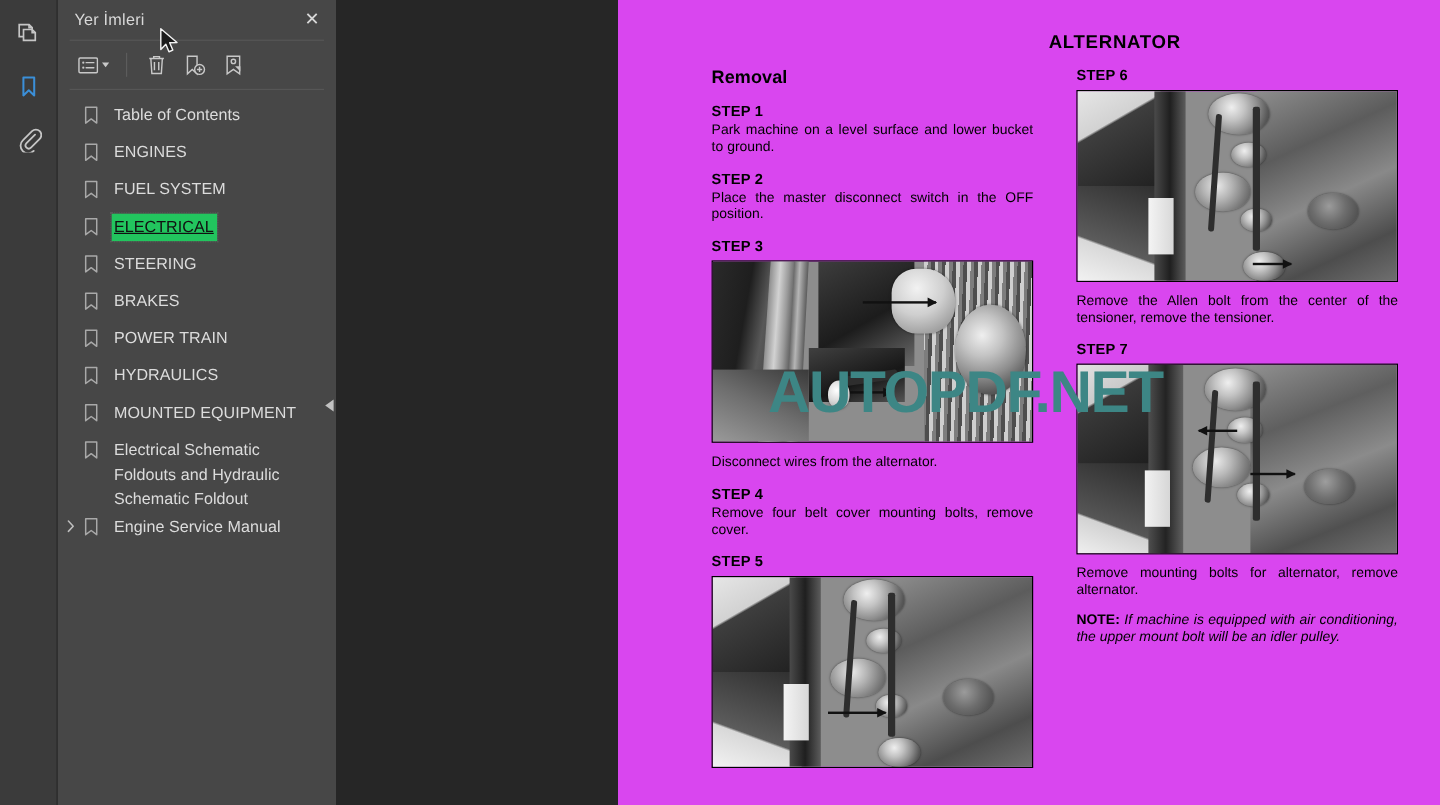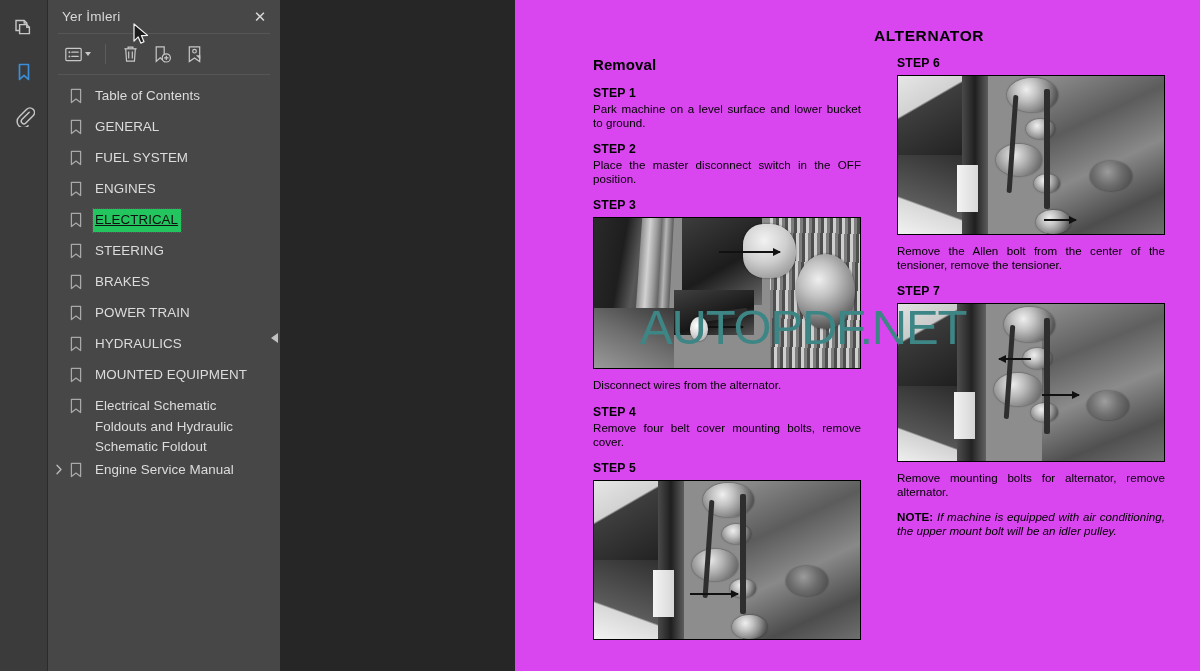--- a/index.html
+++ b/index.html
@@ -289,21 +289,21 @@
     border-left:8px solid #111;
   }
   .p-arrow.rev::after { right:auto; left:-1px; border-left:none; border-right:8px solid #111; }
 
   
   .watermark {
     position: absolute;
     left: 360px;
     top: 299px;
     font-size: 49px;
-    font-weight: normal;
+    font-weight: bold;
     letter-spacing: -1.2px;
     color: #3d8685;
     z-index: 20;
     pointer-events: none;
     white-space: nowrap;
     font-family: "Liberation Sans", sans-serif;
   }
 
   
   .cursor {
@@ -398,39 +398,30 @@
           </div>
           <div class="bm-label">Table of Contents</div>
         </div>
         <div class="bm-row">
           <div class="bm-expander-spacer"></div>
           <div class="bm-ico">
             <svg width="12" height="16" viewBox="0 0 12 16" fill="none" stroke="#a9a9a9" stroke-width="1.25" stroke-linejoin="round">
               <path d="M1.4 1.3h9.2v13.3L6 11.1l-4.6 3.5z"></path>
             </svg>
           </div>
-          <div class="bm-label">GENERAL</div>
+          <div class="bm-label">ENGINES</div>
         </div>
         <div class="bm-row">
           <div class="bm-expander-spacer"></div>
           <div class="bm-ico">
             <svg width="12" height="16" viewBox="0 0 12 16" fill="none" stroke="#a9a9a9" stroke-width="1.25" stroke-linejoin="round">
               <path d="M1.4 1.3h9.2v13.3L6 11.1l-4.6 3.5z"></path>
             </svg>
           </div>
           <div class="bm-label">FUEL SYSTEM</div>
-        </div>
-        <div class="bm-row">
-          <div class="bm-expander-spacer"></div>
-          <div class="bm-ico">
-            <svg width="12" height="16" viewBox="0 0 12 16" fill="none" stroke="#a9a9a9" stroke-width="1.25" stroke-linejoin="round">
-              <path d="M1.4 1.3h9.2v13.3L6 11.1l-4.6 3.5z"></path>
-            </svg>
-          </div>
-          <div class="bm-label">ENGINES</div>
         </div>
         <div class="bm-row selected">
           <div class="bm-expander-spacer"></div>
           <div class="bm-ico">
             <svg width="12" height="16" viewBox="0 0 12 16" fill="none" stroke="#a9a9a9" stroke-width="1.25" stroke-linejoin="round">
               <path d="M1.4 1.3h9.2v13.3L6 11.1l-4.6 3.5z"></path>
             </svg>
           </div>
           <div class="bm-label">ELECTRICAL</div>
         </div>

